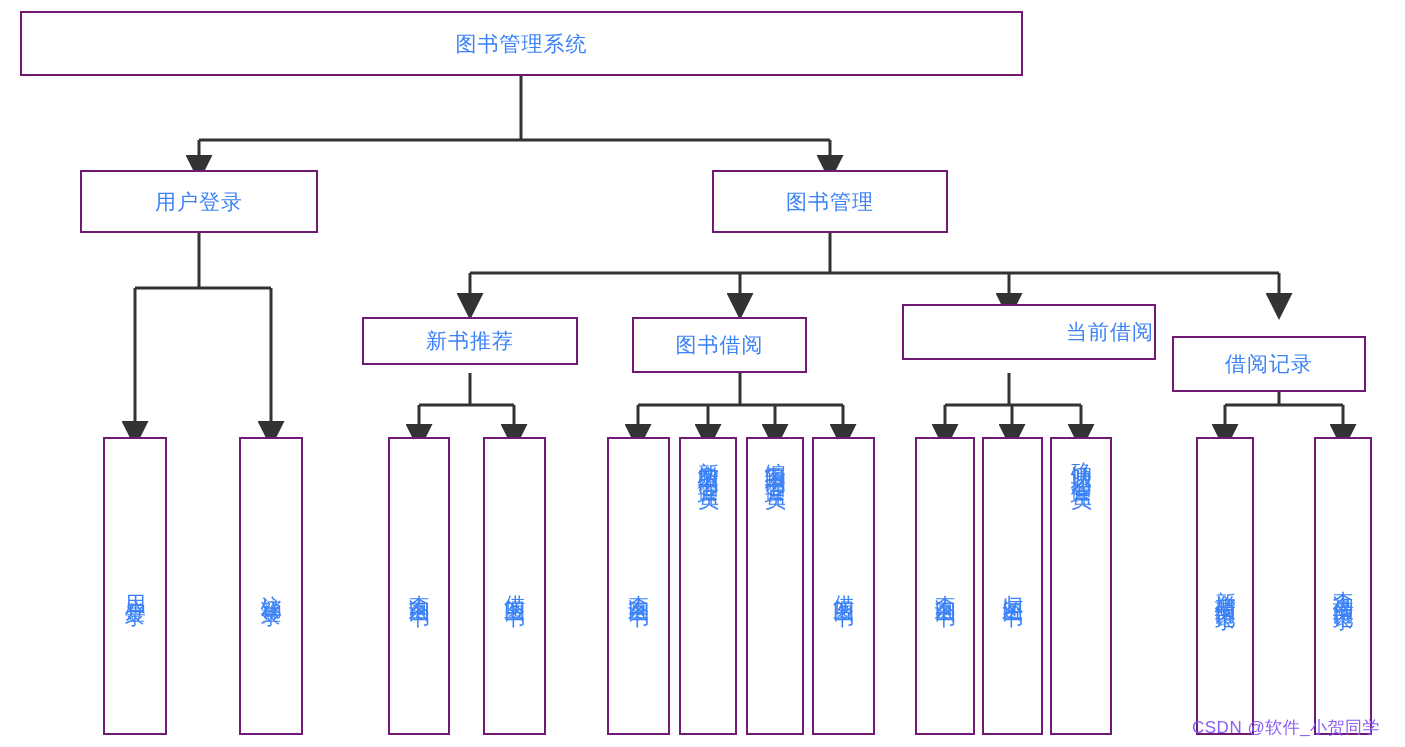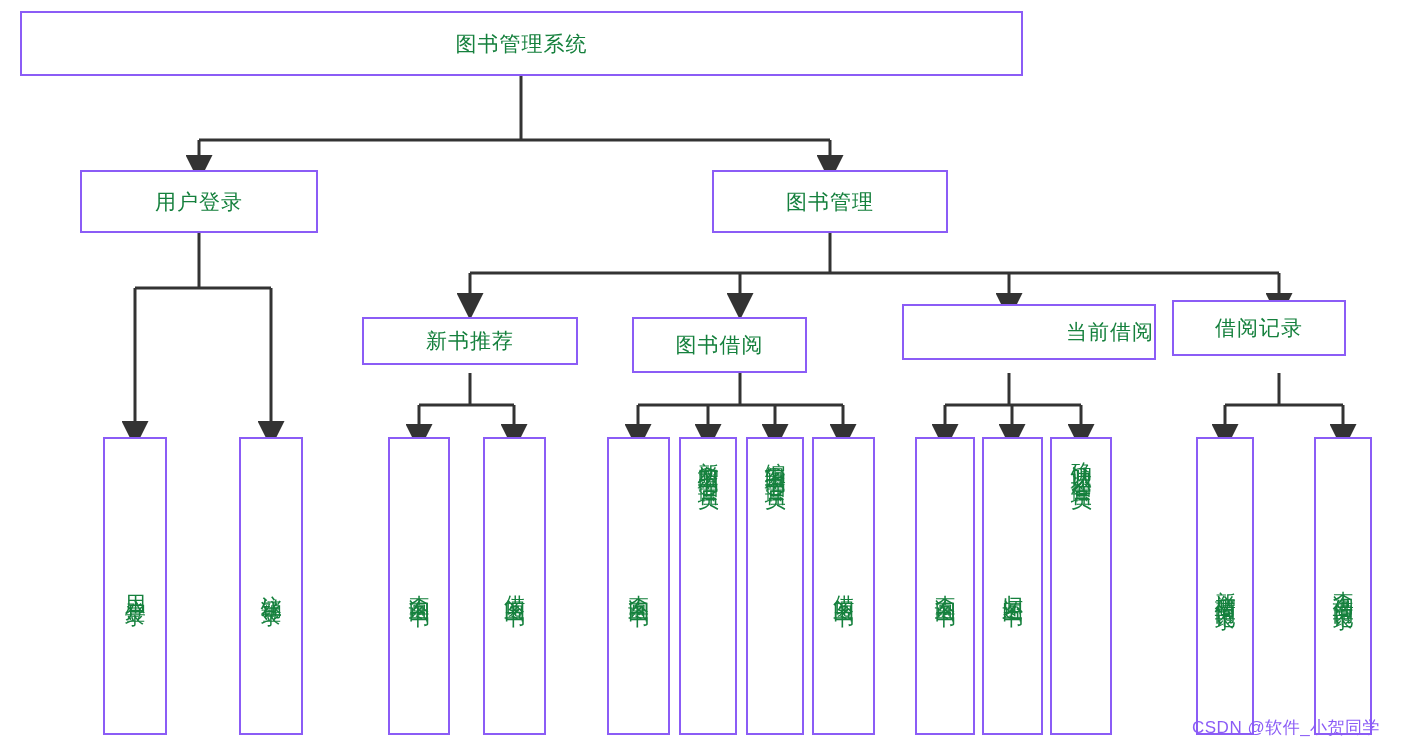--- a/index.html
+++ b/index.html
@@ -23,25 +23,25 @@
     left: 0;
     top: 0;
     width: 1405px;
     height: 747px;
     pointer-events: none;
   }
   .node {
     position: absolute;
     box-sizing: border-box;
     background: #ffffff;
-    border: 2px solid #8b5cf6;
+    border: 2px solid #701a75;
     display: flex;
     align-items: center;
     justify-content: center;
-    color: #15803d;
+    color: #3b82f6;
   }
   .node.horiz .label {
     font-size: 21px;
     letter-spacing: 1px;
     line-height: 1.2;
     white-space: nowrap;
   }
   .node.vert {
     align-items: flex-start;
     justify-content: center;
@@ -138,21 +138,21 @@
   </div>
 
   <div class="node horiz" style="left:632px; top:317px; width:175px; height:56px;">
     <span class="label">图书借阅</span>
   </div>
 
   <div class="node horiz" style="left:902px; top:304px; width:254px; height:56px;justify-content:flex-end;">
     <span class="label">当前借阅</span>
   </div>
 
-  <div class="node horiz" style="left:1172px; top:300px; width:174px; height:56px;">
+  <div class="node horiz" style="left:1172px; top:336px; width:194px; height:56px;">
     <span class="label">借阅记录</span>
   </div>
 
   <div class="node vert centered" style="left:103px; top:437px; width:64px; height:298px;">
     <span class="label">用户登录</span>
   </div>
 
   <div class="node vert centered" style="left:239px; top:437px; width:64px; height:298px;">
     <span class="label">注销登录</span>
   </div>

